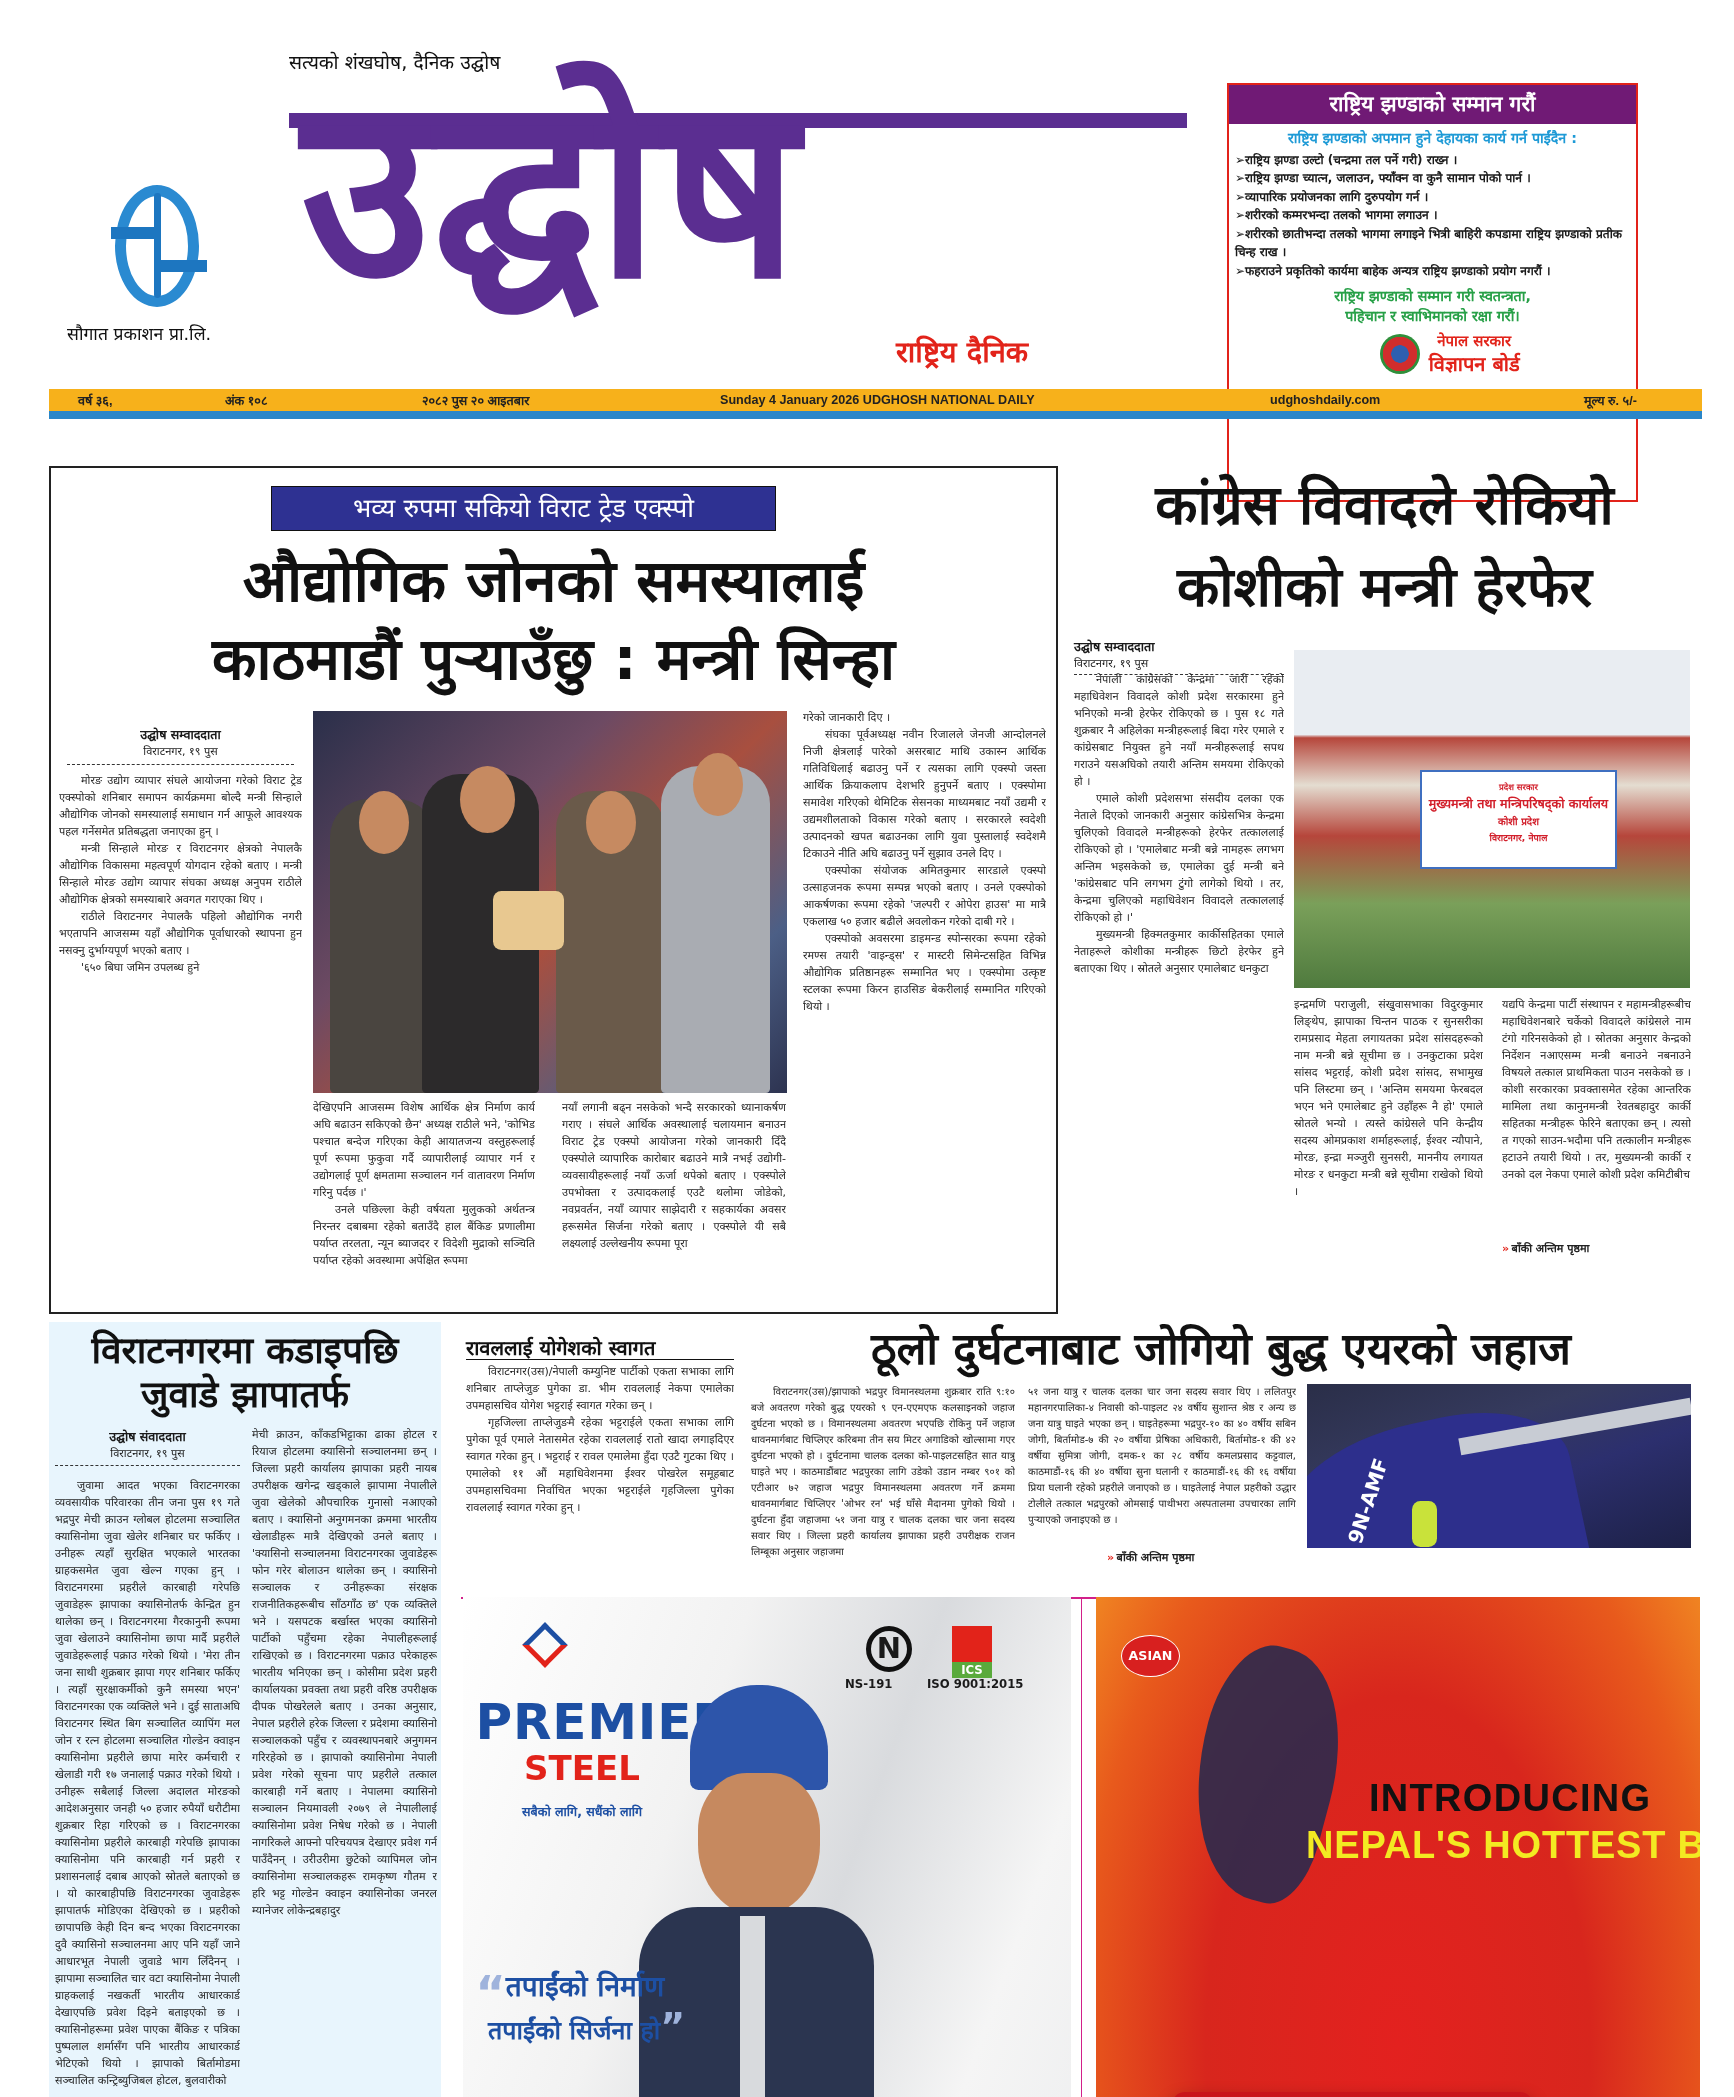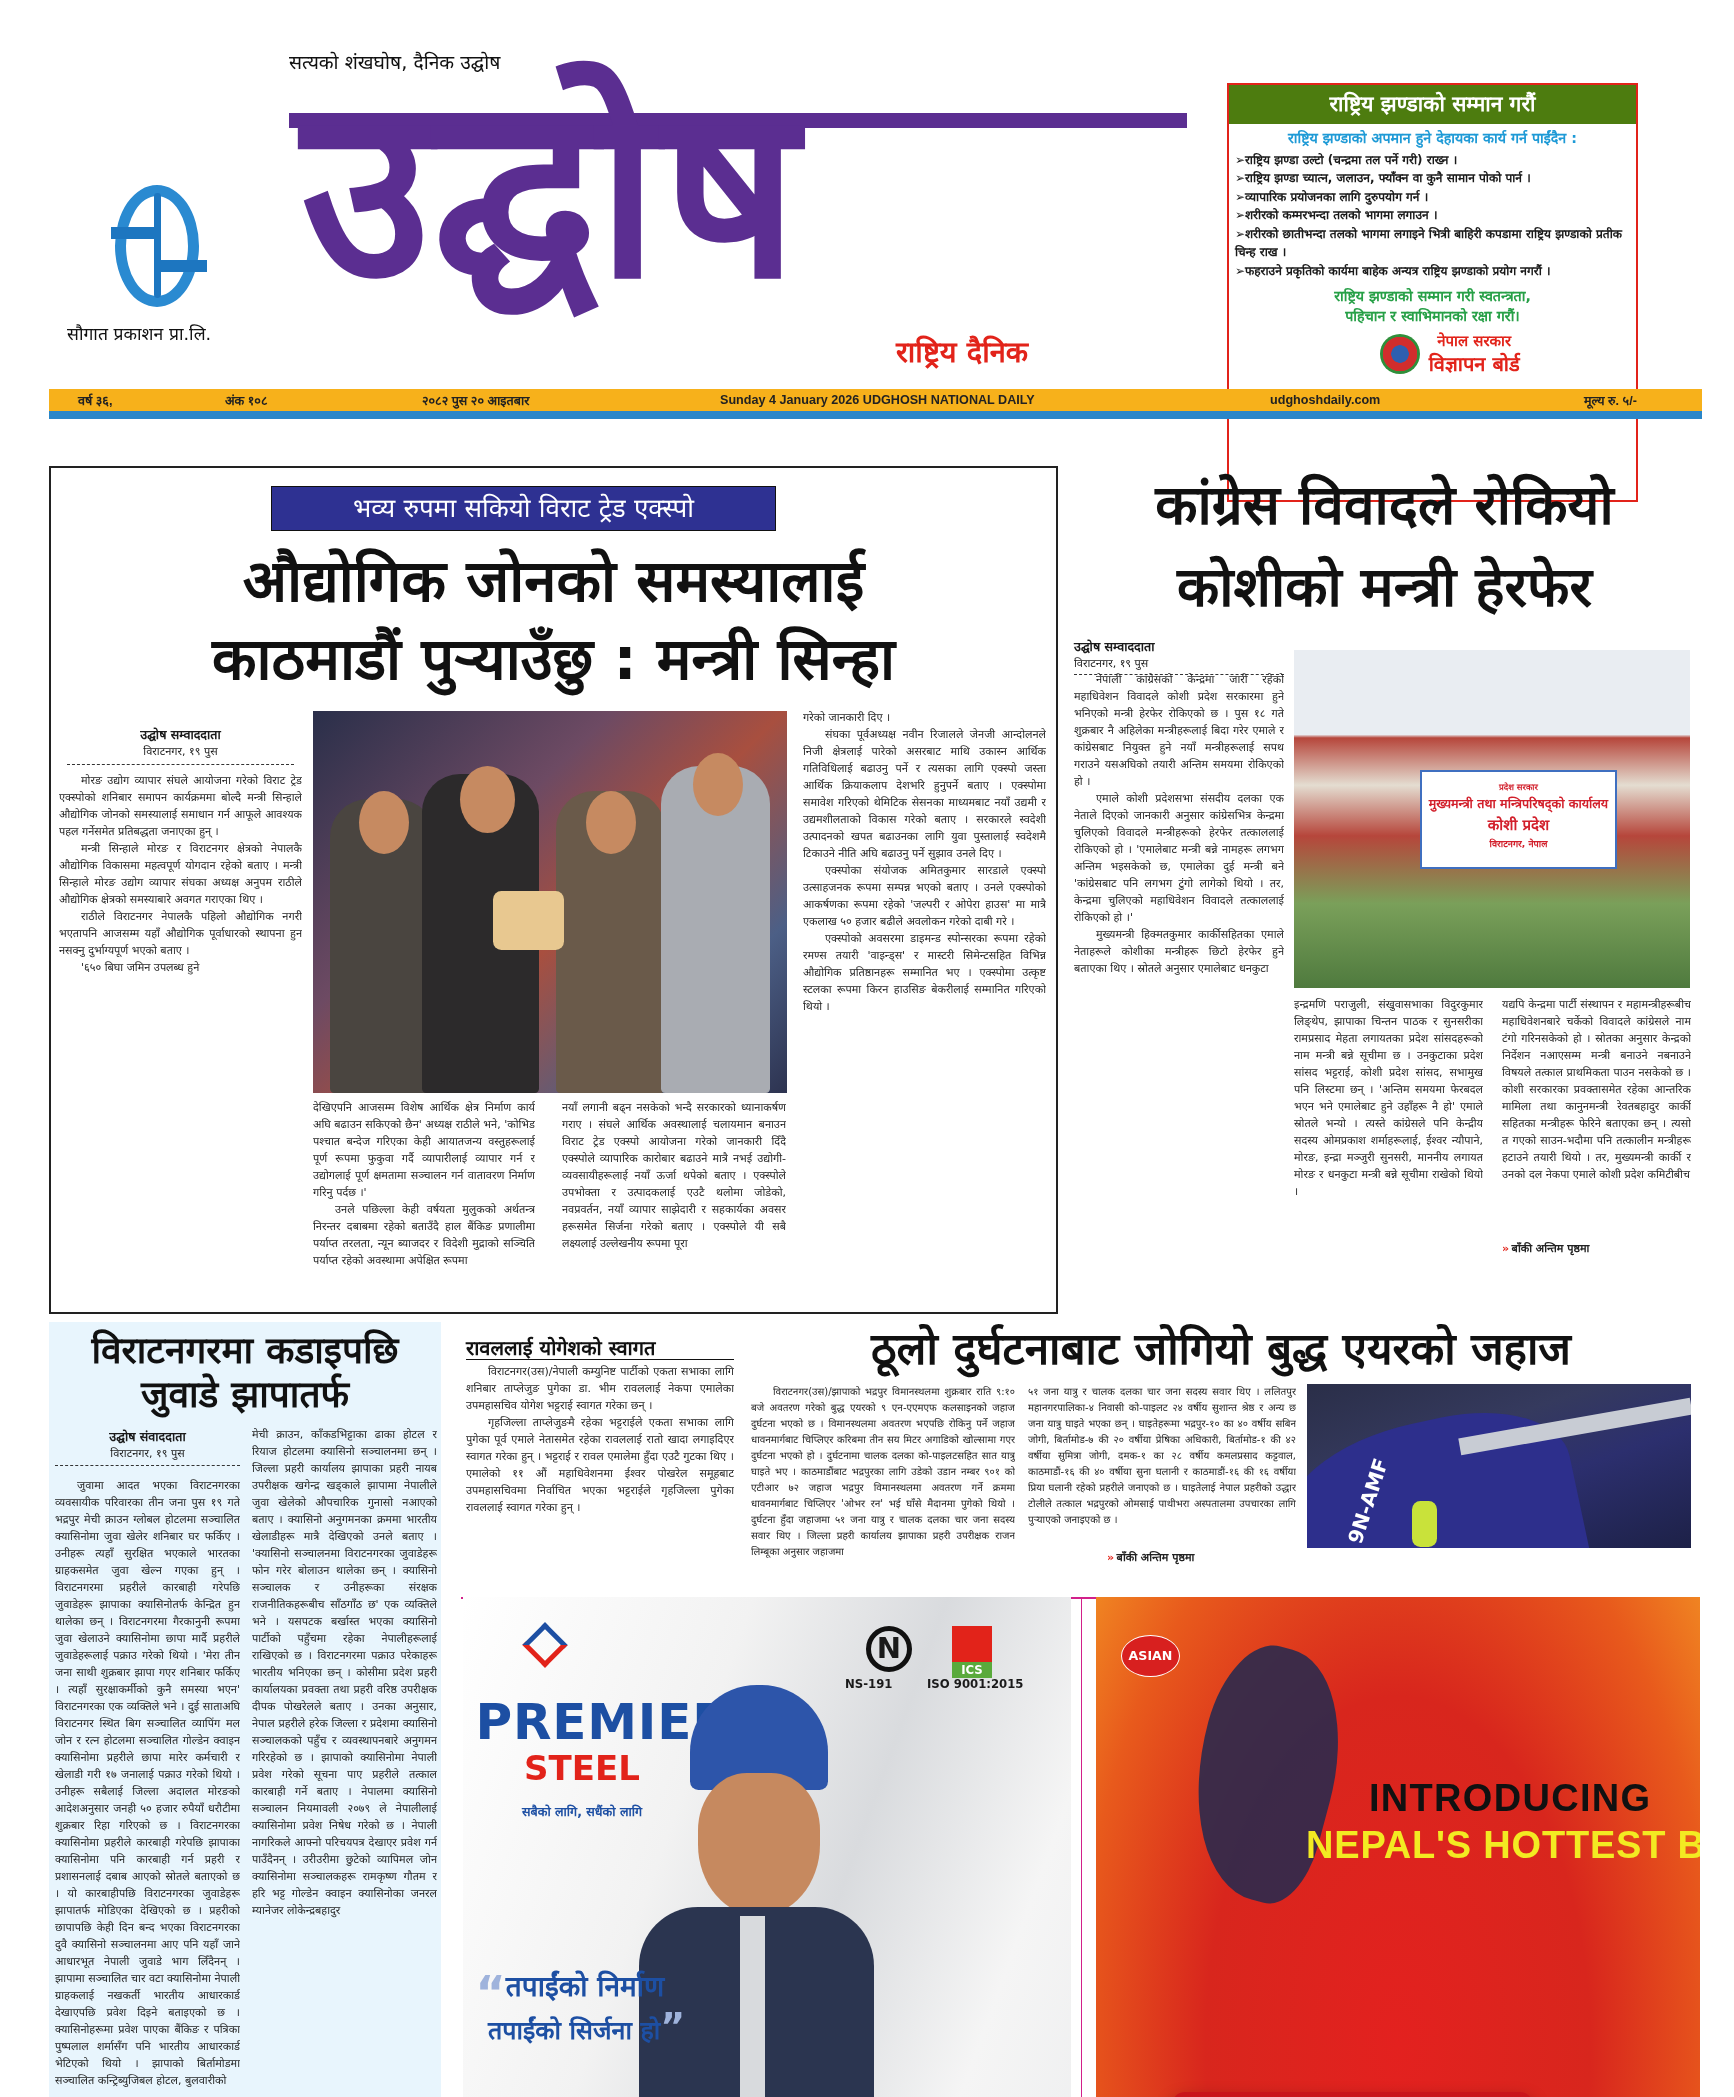--- a/index.html
+++ b/index.html
@@ -14,21 +14,21 @@
   .logo-bar { left: 111px; top: 227px; width: 50px; height: 11.7px; background: #1d76c0; }
   .logo-bar2 { left: 157px; top: 260px; width: 50px; height: 11.7px; background: #1d76c0; }
   .publisher { left: 67px; top: 321px; font-size: 17.6px; color: #111; }
   .mast-title { left: 289px; top: 63px; width: 898px; height: 302px; }
   .mast-title .bar { position: absolute; left: 0; top: 50px; width: 100%; height: 15px; background: #5b2e91; }
   .mast-title .word { position: absolute; left: 12.6px; top: 12.6px; font-size: 235px; line-height: 1; color: #5b2e91; font-weight: bold; letter-spacing: 4.2px; white-space: nowrap; }
   .subtitle { left: 896px; top: 331px; font-size: 29px; color: #e2231a; font-weight: bold; }
 
   
   .flag-ad { left: 1227px; top: 83px; width: 411px; height: 419px; border: 2.5px solid #e2231a; background: #fff; }
-  .flag-ad-head { background: #4d7c0f; color: #fff; text-align: center; font-size: 21px; font-weight: bold; height: 39px; line-height: 39px; }
+  .flag-ad-head { background: #701a75; color: #fff; text-align: center; font-size: 21px; font-weight: bold; height: 39px; line-height: 39px; }
   .flag-ad-sub { color: #1e9ad6; text-align: center; font-size: 14.3px; font-weight: bold; margin-top: 4.2px; }
   .flag-ad ul { list-style: none; padding: 3.4px 5.9px 0 5.9px; }
   .flag-ad li { font-size: 12px; line-height: 18.5px; font-weight: bold; color: #1a1a1a; }
   .flag-ad li::before { content: "\27A2 "; }
   .flag-ad-slogan { color: #27a047; text-align: center; font-size: 14.3px; font-weight: bold; line-height: 20px; margin-top: 5.9px; }
   .flag-ad-foot { display: flex; justify-content: center; align-items: center; gap: 8.4px; margin-top: 4.2px; margin-left: 35px; }
   .emblem { width: 40px; height: 40px; border-radius: 50%; background: radial-gradient(circle, #2f5fb0 30%, #d12d2d 32%, #d12d2d 60%, #2f8f3a 62%); }
   .gov-text { color: #e2231a; font-weight: bold; text-align: center; }
   .gov-text .a { font-size: 15px; }
   .gov-text .b { font-size: 20px; }
@@ -188,21 +188,21 @@
 <div class="col" style="left:1074px; top:671px; width:210px; height:585px; overflow:hidden;">
   <p>नेपाली कांग्रेसको केन्द्रमा जारी रहेको महाधिवेशन विवादले कोशी प्रदेश सरकारमा हुने भनिएको मन्त्री हेरफेर रोकिएको छ । पुस १८ गते शुक्रबार नै अहिलेका मन्त्रीहरूलाई बिदा गरेर एमाले र कांग्रेसबाट नियुक्त हुने नयाँ मन्त्रीहरूलाई सपथ गराउने यसअघिको तयारी अन्तिम समयमा रोकिएको हो ।</p>
   <p>एमाले कोशी प्रदेशसभा संसदीय दलका एक नेताले दिएको जानकारी अनुसार कांग्रेसभित्र केन्द्रमा चुलिएको विवादले मन्त्रीहरूको हेरफेर तत्काललाई रोकिएको हो । 'एमालेबाट मन्त्री बन्ने नामहरू लगभग अन्तिम भइसकेको छ, एमालेका दुई मन्त्री बने 'कांग्रेसबाट पनि लगभग टुंगो लागेको थियो । तर, केन्द्रमा चुलिएको महाधिवेशन विवादले तत्काललाई रोकिएको हो ।'</p>
   <p>मुख्यमन्त्री हिक्मतकुमार कार्कीसहितका एमाले नेताहरूले कोशीका मन्त्रीहरू छिटो हेरफेर हुने बताएका थिए । स्रोतले अनुसार एमालेबाट धनकुटा</p>
 </div>
 
 <div class="photo photo-bldg" style="left:1294px; top:650px; width:396px; height:338px;">
   <div class="sign" style="left:126px; top:120px; width:197px; height:99px;">
     <div style="font-size:8.4px; margin-top:9.2px;">प्रदेश सरकार</div>
     <div style="font-size:12.6px; margin-top:2.5px;">मुख्यमन्त्री तथा मन्त्रिपरिषद्को कार्यालय</div>
-    <div style="font-size:15px; margin-top:2.5px;">कोशी प्रदेश</div>
+    <div style="font-size:10px; margin-top:2.5px;">कोशी प्रदेश</div>
     <div style="font-size:9.2px; margin-top:2.5px;">विराटनगर, नेपाल</div>
   </div>
 </div>
 
 <div class="col" style="left:1294px; top:996px; width:189px; height:260px; overflow:hidden;">
   <p style="text-indent:0">इन्द्रमणि पराजुली, संखुवासभाका विदुरकुमार लिङ्थेप, झापाका चिन्तन पाठक र सुनसरीका रामप्रसाद मेहता लगायतका प्रदेश सांसदहरूको नाम मन्त्री बन्ने सूचीमा छ । उनकुटाका प्रदेश सांसद भट्टराई, कोशी प्रदेश सांसद, सभामुख पनि लिस्टमा छन् । 'अन्तिम समयमा फेरबदल भएन भने एमालेबाट हुने उहाँहरू नै हो' एमाले स्रोतले भन्यो । त्यस्ते कांग्रेसले पनि केन्द्रीय सदस्य ओमप्रकाश शर्माहरूलाई, ईश्वर न्यौपाने, मोरङ, इन्द्रा मञ्जुरी सुनसरी, माननीय लगायत मोरङ र धनकुटा मन्त्री बन्ने सूचीमा राखेको थियो ।</p>
 </div>
 <div class="col" style="left:1502px; top:996px; width:189px; height:243px; overflow:hidden;">
   <p style="text-indent:0">यद्यपि केन्द्रमा पार्टी संस्थापन र महामन्त्रीहरूबीच महाधिवेशनबारे चर्केको विवादले कांग्रेसले नाम टंगो गरिनसकेको हो । स्रोतका अनुसार केन्द्रको निर्देशन नआएसम्म मन्त्री बनाउने नबनाउने विषयले तत्काल प्राथमिकता पाउन नसकेको छ । कोशी सरकारका प्रवक्तासमेत रहेका आन्तरिक मामिला तथा कानुनमन्त्री रेवतबहादुर कार्की सहितका मन्त्रीहरू फेरिने बताएका छन् । त्यसो त गएको साउन-भदौमा पनि तत्कालीन मन्त्रीहरू हटाउने तयारी थियो । तर, मुख्यमन्त्री कार्की र उनको दल नेकपा एमाले कोशी प्रदेश कमिटीबीच</p>
 </div>

